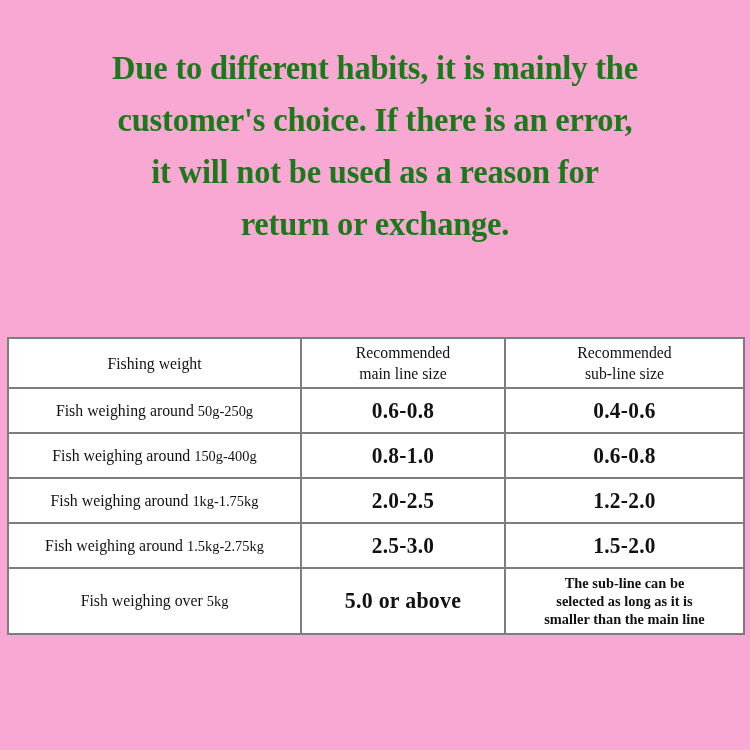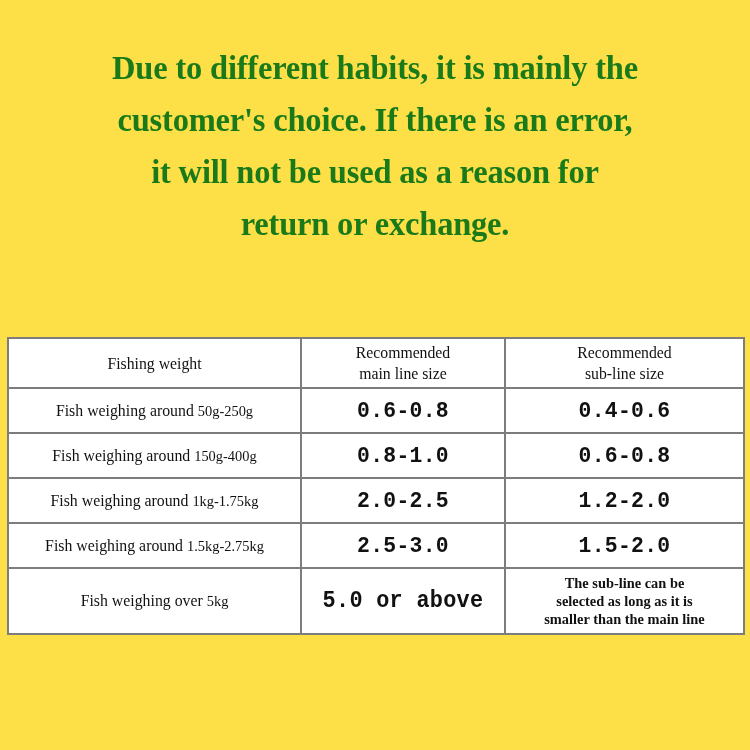--- a/index.html
+++ b/index.html
@@ -12,21 +12,21 @@
     height: 750px;
     background: #ffffff;
     font-family: "Liberation Serif", "DejaVu Serif", serif;
     overflow: hidden;
   }
 
   #page {
     position: relative;
     width: 750px;
     height: 750px;
-    background: #fde047;
+    background: #f9a8d4;
   }
 
   
   .notice {
     position: absolute;
     left: 0;
     top: 42px;
     width: 750px;
     text-align: center;
     color: #1a7a1a;
@@ -100,21 +100,20 @@
     display: block;
     transform: scaleX(0.93);
     transform-origin: center center;
   }
 
   .cell-value {
     font-weight: bold;
     font-size: 22.5px;
     letter-spacing: 0.3px;
     white-space: nowrap;
-    font-family: Liberation Mono, monospace;
   }
   .cell-value .vinner {
     display: block;
     transform: scaleX(0.95);
     transform-origin: center center;
   }
 
   
   .last-row td {
     height: 64px;

